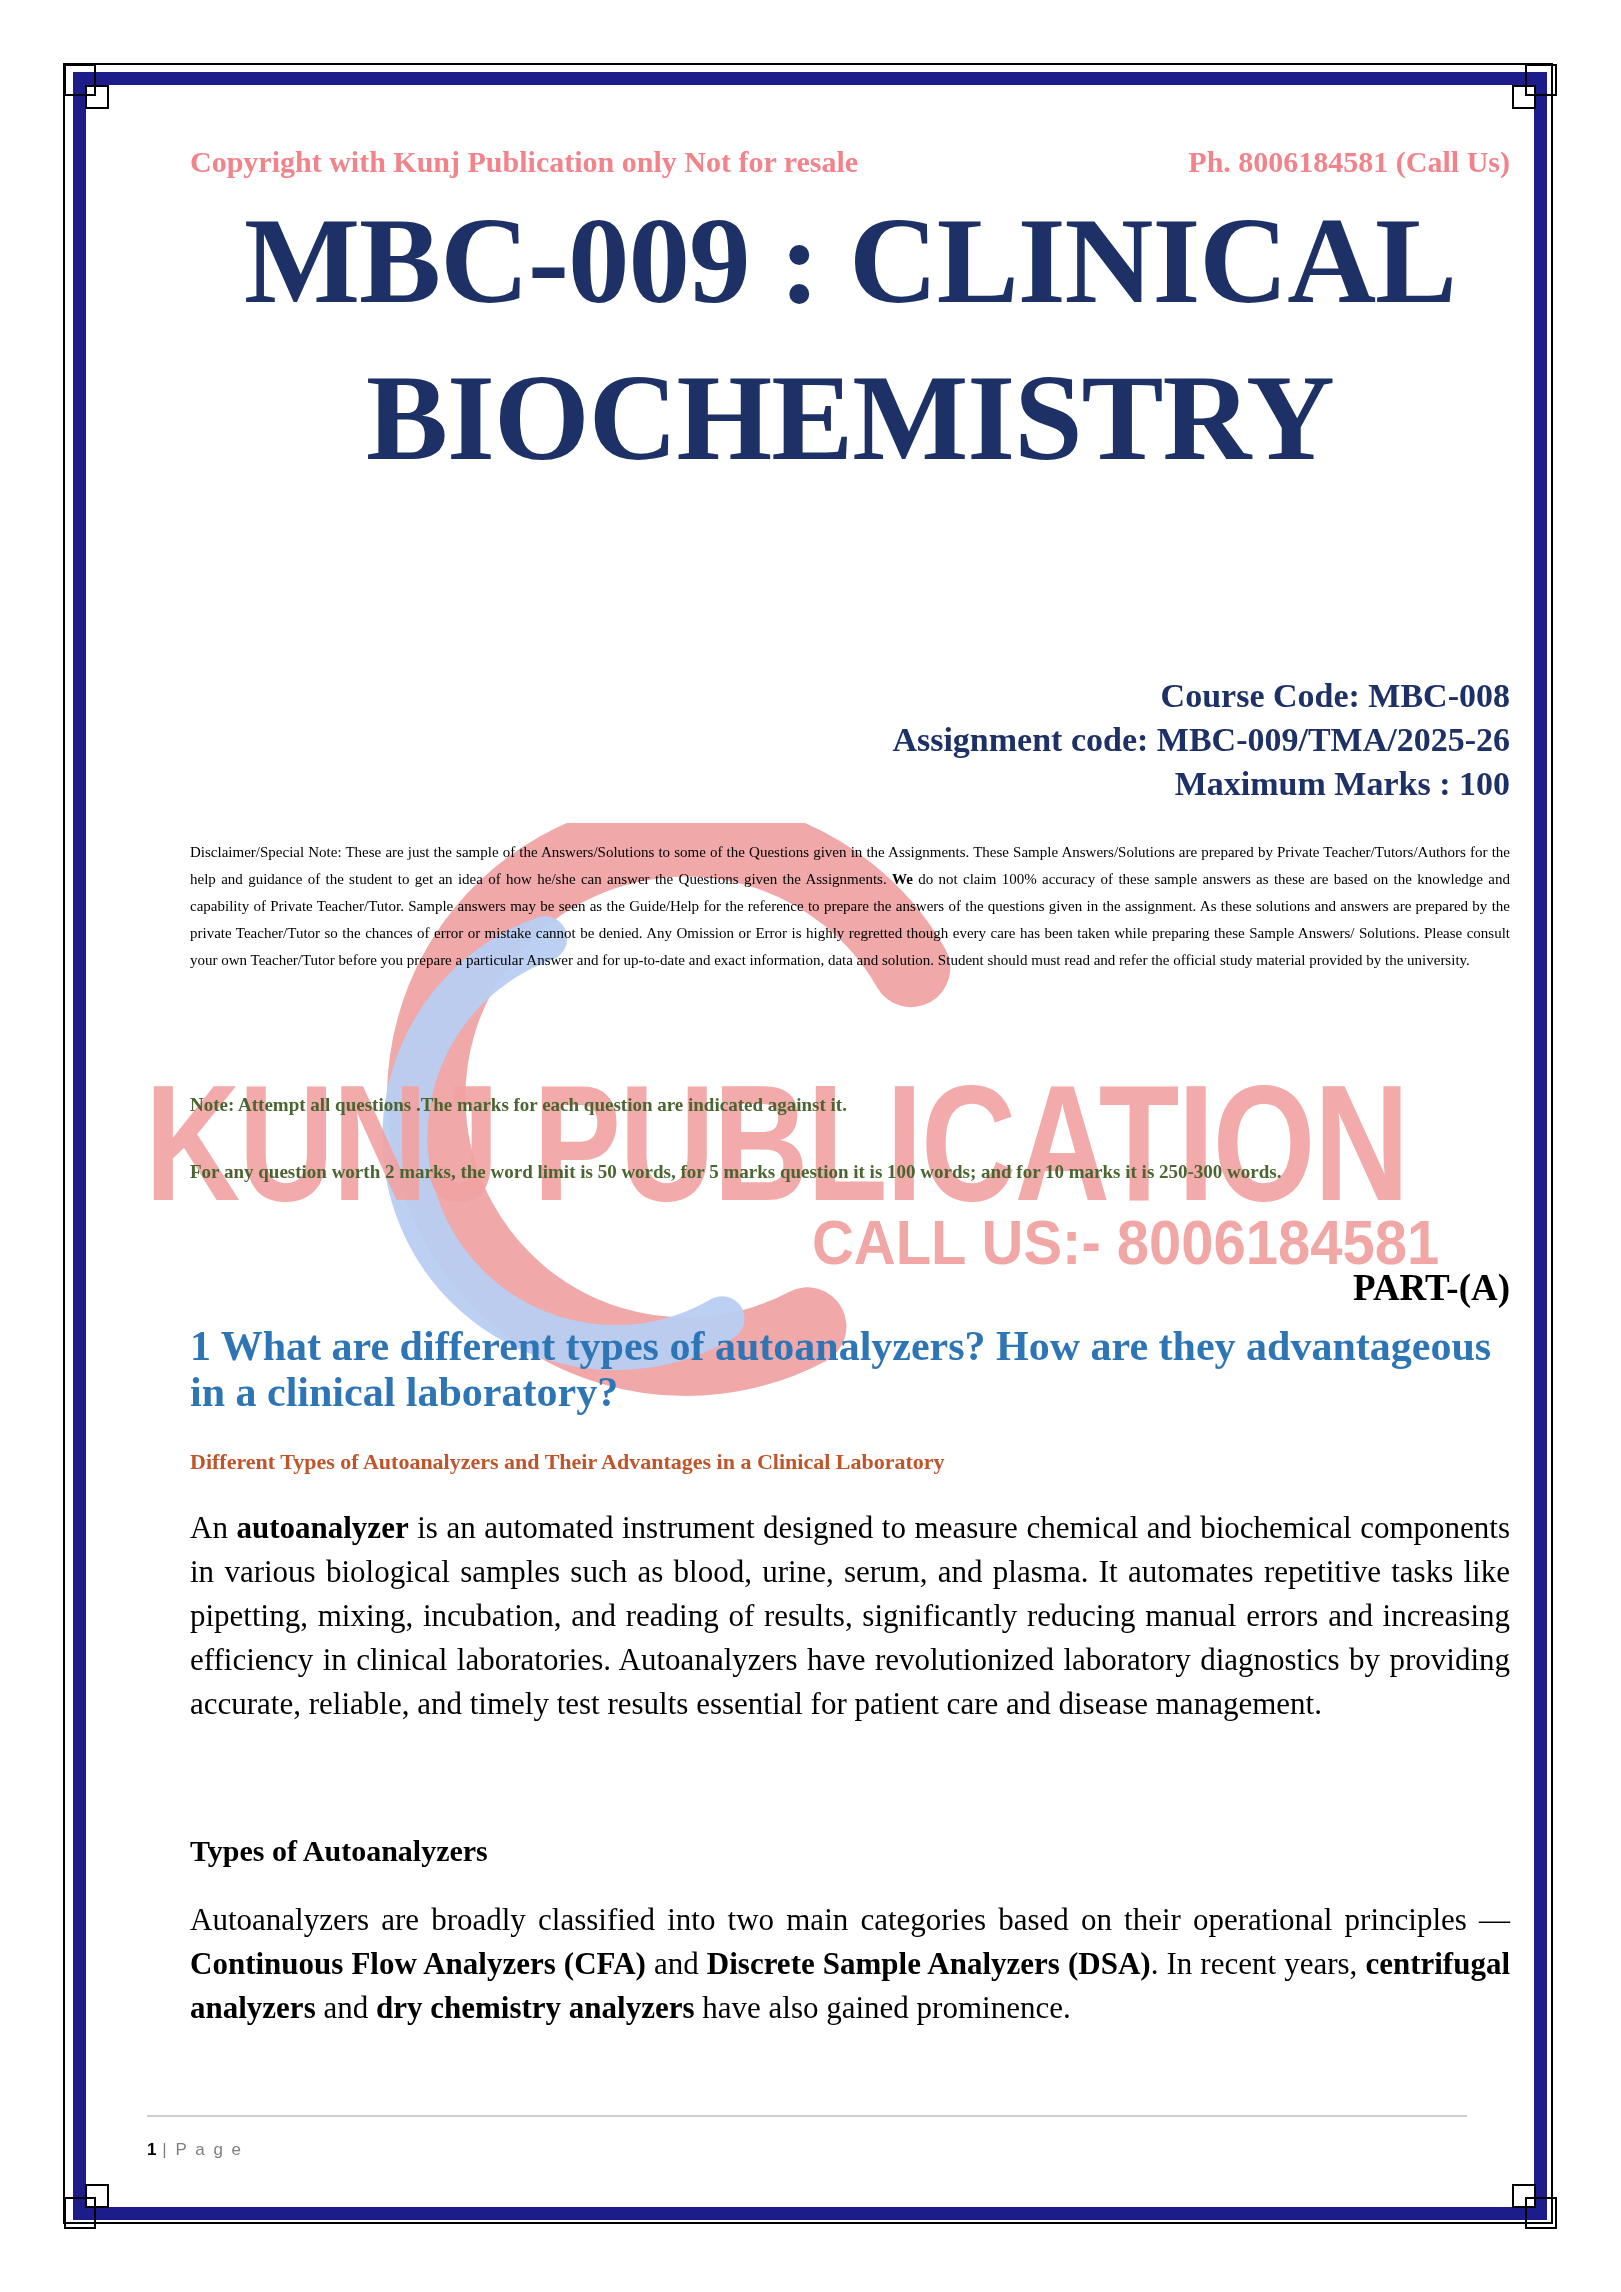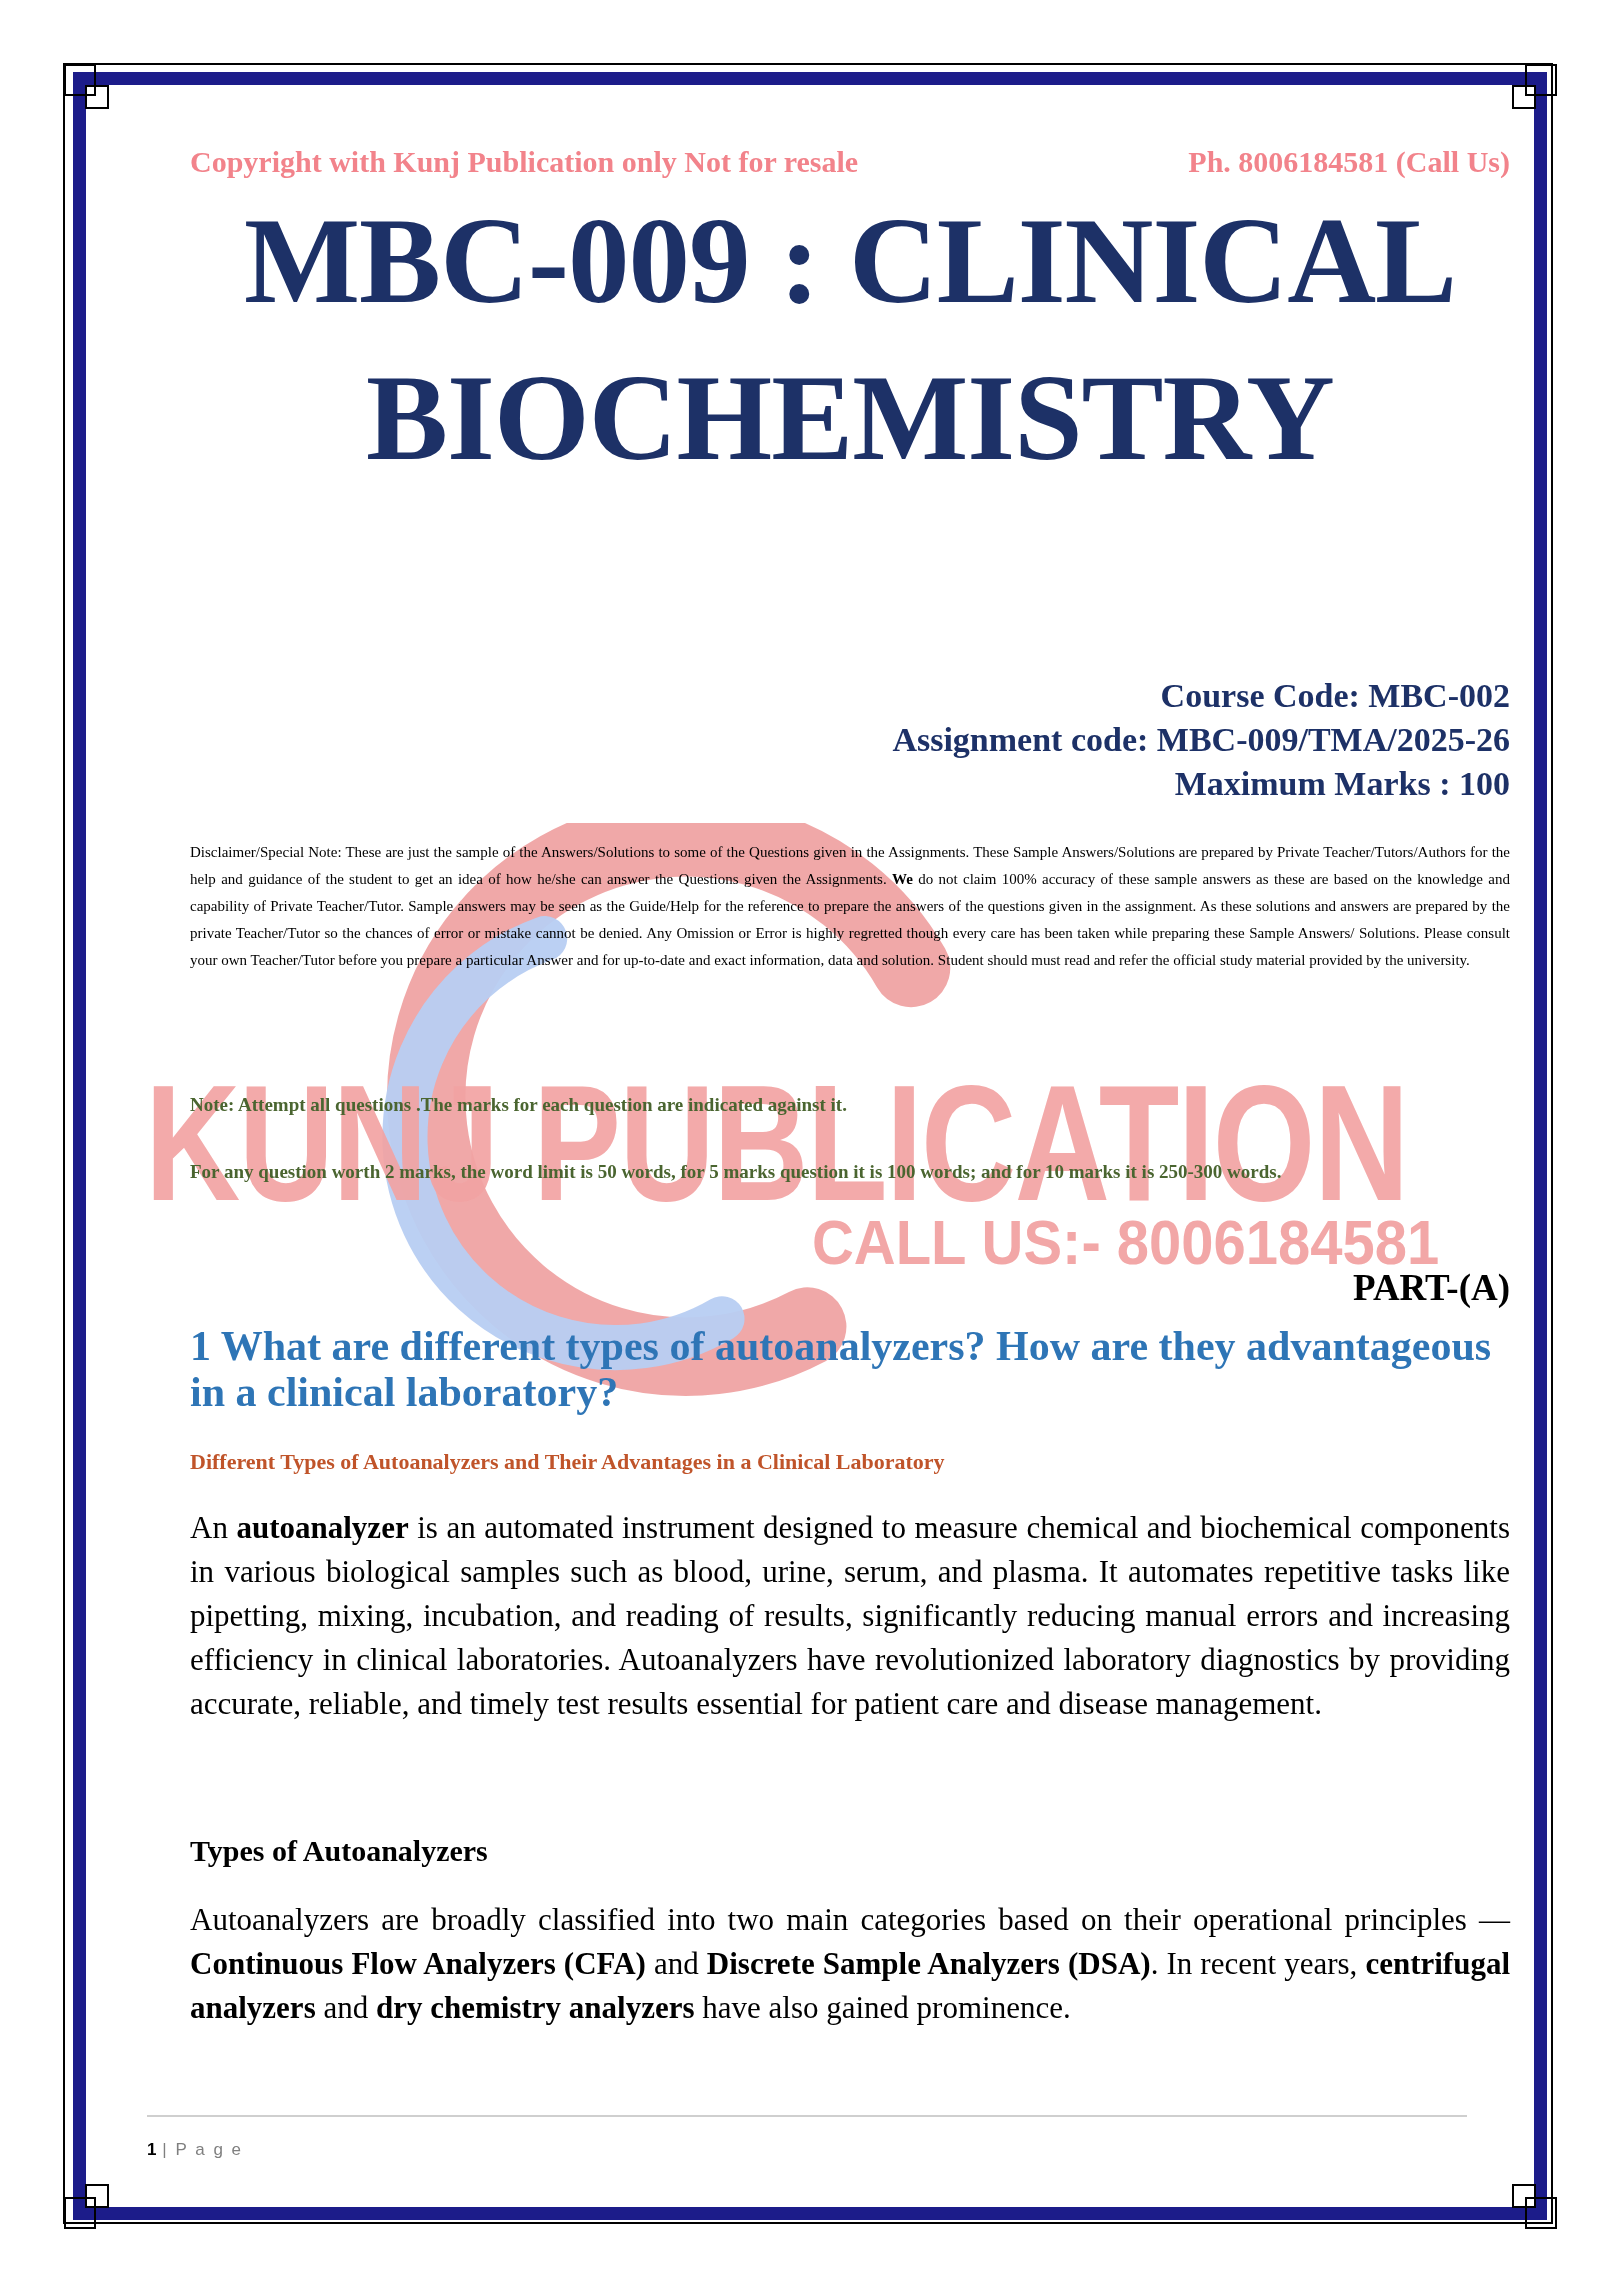--- a/index.html
+++ b/index.html
@@ -82,21 +82,21 @@
   <span>Copyright with Kunj Publication only Not for resale</span>
   <span>Ph. 8006184581 (Call Us)</span>
 </div>
 
 <div class="content doc-title">
   <div>MBC-009 : CLINICAL</div>
   <div>BIOCHEMISTRY</div>
 </div>
 
 <div class="content course">
-  <div>Course Code: MBC-002</div>
+  <div>Course Code: MBC-008</div>
   <div>Assignment code: MBC-009/TMA/2025-26</div>
   <div>Maximum Marks : 100</div>
 </div>
 
 <div class="content disclaimer"><span>Disclaimer/Special Note: These are just the sample of the Answers/Solutions to some of the Questions given in the Assignments. These Sample Answers/Solutions are prepared by Private Teacher/Tutors/Authors for the help and guidance of the student to get an idea of how he/she can answer the Questions given the Assignments. </span><span class="b">We</span><span> do not claim 100% accuracy of these sample answers as these are based on the knowledge and capability of Private Teacher/Tutor. Sample answers may be seen as the Guide/Help for the reference to prepare the answers of the questions given in the assignment. As these solutions and answers are prepared by the private Teacher/Tutor so the chances of error or mistake cannot be denied. Any Omission or Error is highly regretted though every care has been taken while preparing these Sample Answers/ Solutions. Please consult your own Teacher/Tutor before you prepare a particular Answer and for up-to-date and exact information, data and solution. Student should must read and refer the official study material provided by the university.</span></div>
 
 <div class="content note note1">Note: Attempt all questions .The marks for each question are indicated against it.</div>
 <div class="content note note2">For any question worth 2 marks, the word limit is 50 words, for 5 marks question it is 100 words; and for 10 marks it is 250-300 words.</div>
 
 <div class="content part">PART-(A)</div>

